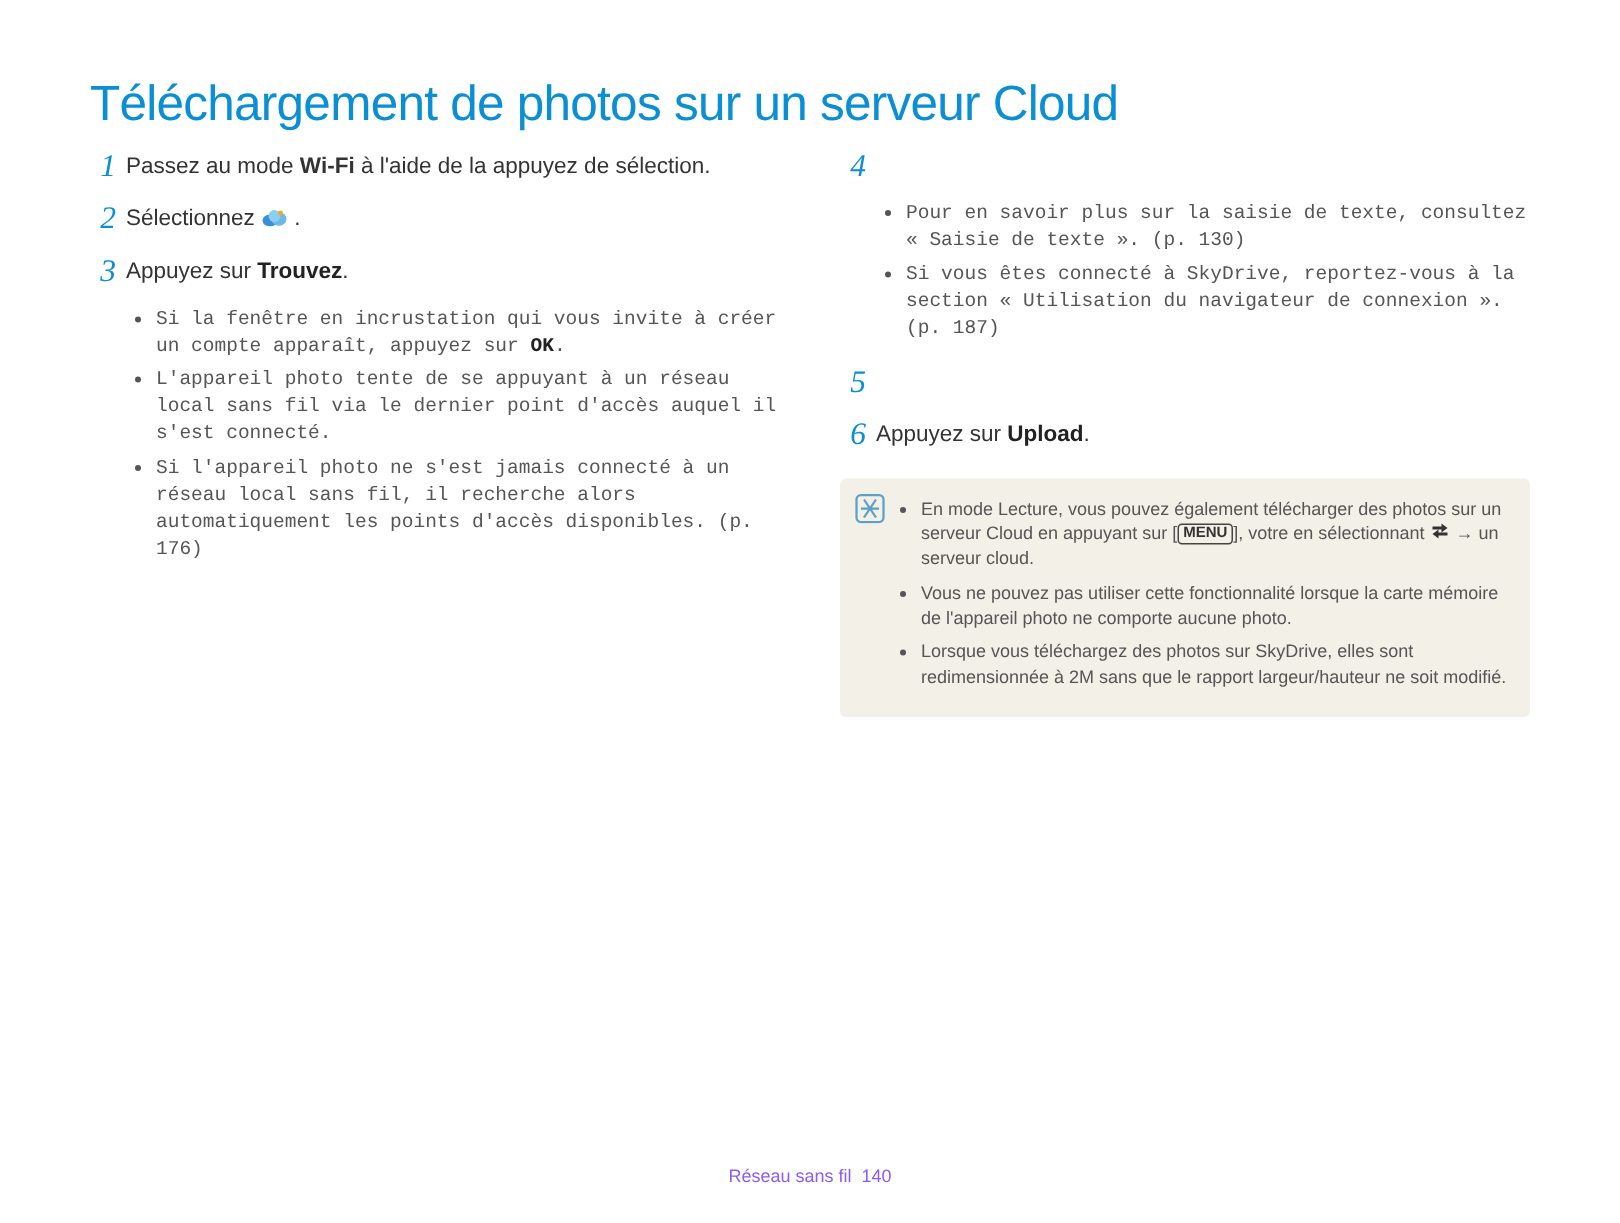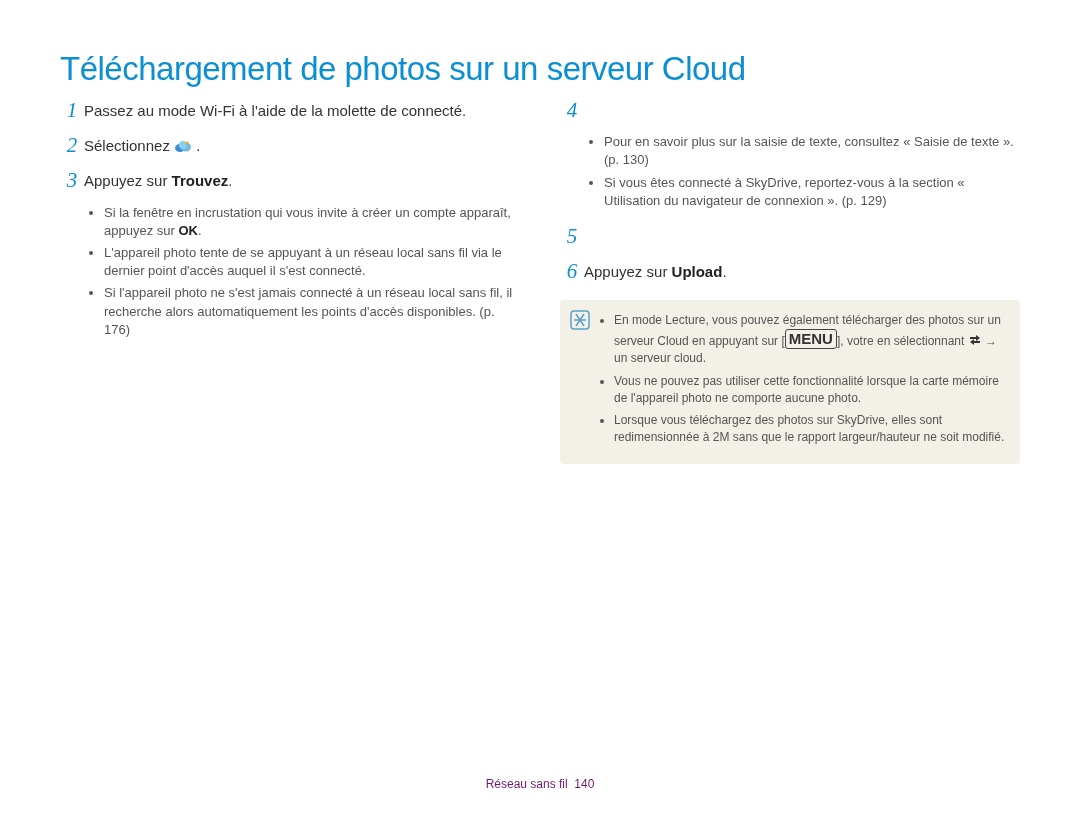--- a/index.html
+++ b/index.html
@@ -52,50 +52,51 @@
     line-height: 1.2;
     text-align: center;
   }
   .step-text {
     font-size: 15px;
     color: #333;
     line-height: 1.45;
     padding-top: 2px;
   }
   .wifi-lbl {
-    font-weight: normal;
+    font-weight: bold;
     font-family: Arial, sans-serif;
   }
   .bullets {
     list-style: disc;
     margin: 4px 0 14px 44px;
     padding: 0;
   }
   .bullets li {
     font-size: 13px;
     color: #555;
     line-height: 1.4;
     margin-bottom: 4px;
+    font-family: Liberation Mono, monospace;
   }
   .ok-btn {
     display: inline-block;
     border: 1px solid #444;
     border-radius: 3px;
     font-size: 11px;
     font-weight: bold;
     padding: 0 3px;
     line-height: 1.2;
     color: #333;
     vertical-align: 1px;
   }
   .menu-btn {
     display: inline-block;
     border: 1px solid #444;
     border-radius: 3px;
-    font-size: 15px;
+    font-size: 10px;
     font-weight: bold;
     padding: 0 3px;
     line-height: 1.2;
     color: #333;
     vertical-align: 1px;
   }
   .cloud-icon {
     display: inline-block;
     width: 18px;
     height: 12px;
@@ -131,38 +132,38 @@
     line-height: 1.4;
     margin-bottom: 6px;
   }
   .footer {
     position: absolute;
     bottom: 24px;
     left: 0;
     width: 100%;
     text-align: center;
     font-size: 12px;
-    color: #701a75;
+    color: #8b5cf6;
   }
   strong { font-weight: bold; color: #222; }
 </style>
 </head>
 <body>
 
 <div class="page">
   <h1 class="title">Téléchargement de photos sur un serveur Cloud</h1>
 
   <div class="columns">
 
     <div class="col">
 
       <div class="step">
         <div class="step-num">1</div>
         <div class="step-text">
-          <span>Passez au mode </span><span class="wifi-lbl">Wi-Fi</span><span> à l'aide de la molette de connecté.</span>
+          <span>Passez au mode </span><span class="wifi-lbl">Wi-Fi</span><span> à l'aide de la appuyez de sélection.</span>
         </div>
       </div>
 
       <div class="step">
         <div class="step-num">2</div>
         <div class="step-text">
           <span>Sélectionnez </span>
           <span class="cloud-icon">
             <svg viewBox="0 0 18 12">
                 <ellipse cx="6" cy="8" rx="5" ry="4" fill="#3a8ed6"></ellipse>
@@ -190,21 +191,21 @@
       </ul>
     </div>
 
     <div class="col">
 
       <div class="step">
         <div class="step-num">4</div>
       </div>
       <ul class="bullets">
         <li>Pour en savoir plus sur la saisie de texte, consultez « Saisie de texte ». (p. 130)</li>
-        <li>Si vous êtes connecté à SkyDrive, reportez-vous à la section « Utilisation du navigateur de connexion ». (p. 129)</li>
+        <li>Si vous êtes connecté à SkyDrive, reportez-vous à la section « Utilisation du navigateur de connexion ». (p. 187)</li>
       </ul>
 
       <div class="step">
         <div class="step-num">5</div>
       </div>
 
       <div class="step">
         <div class="step-num">6</div>
         <div class="step-text">
           <span>Appuyez sur </span><strong>Upload</strong><span>.</span>

